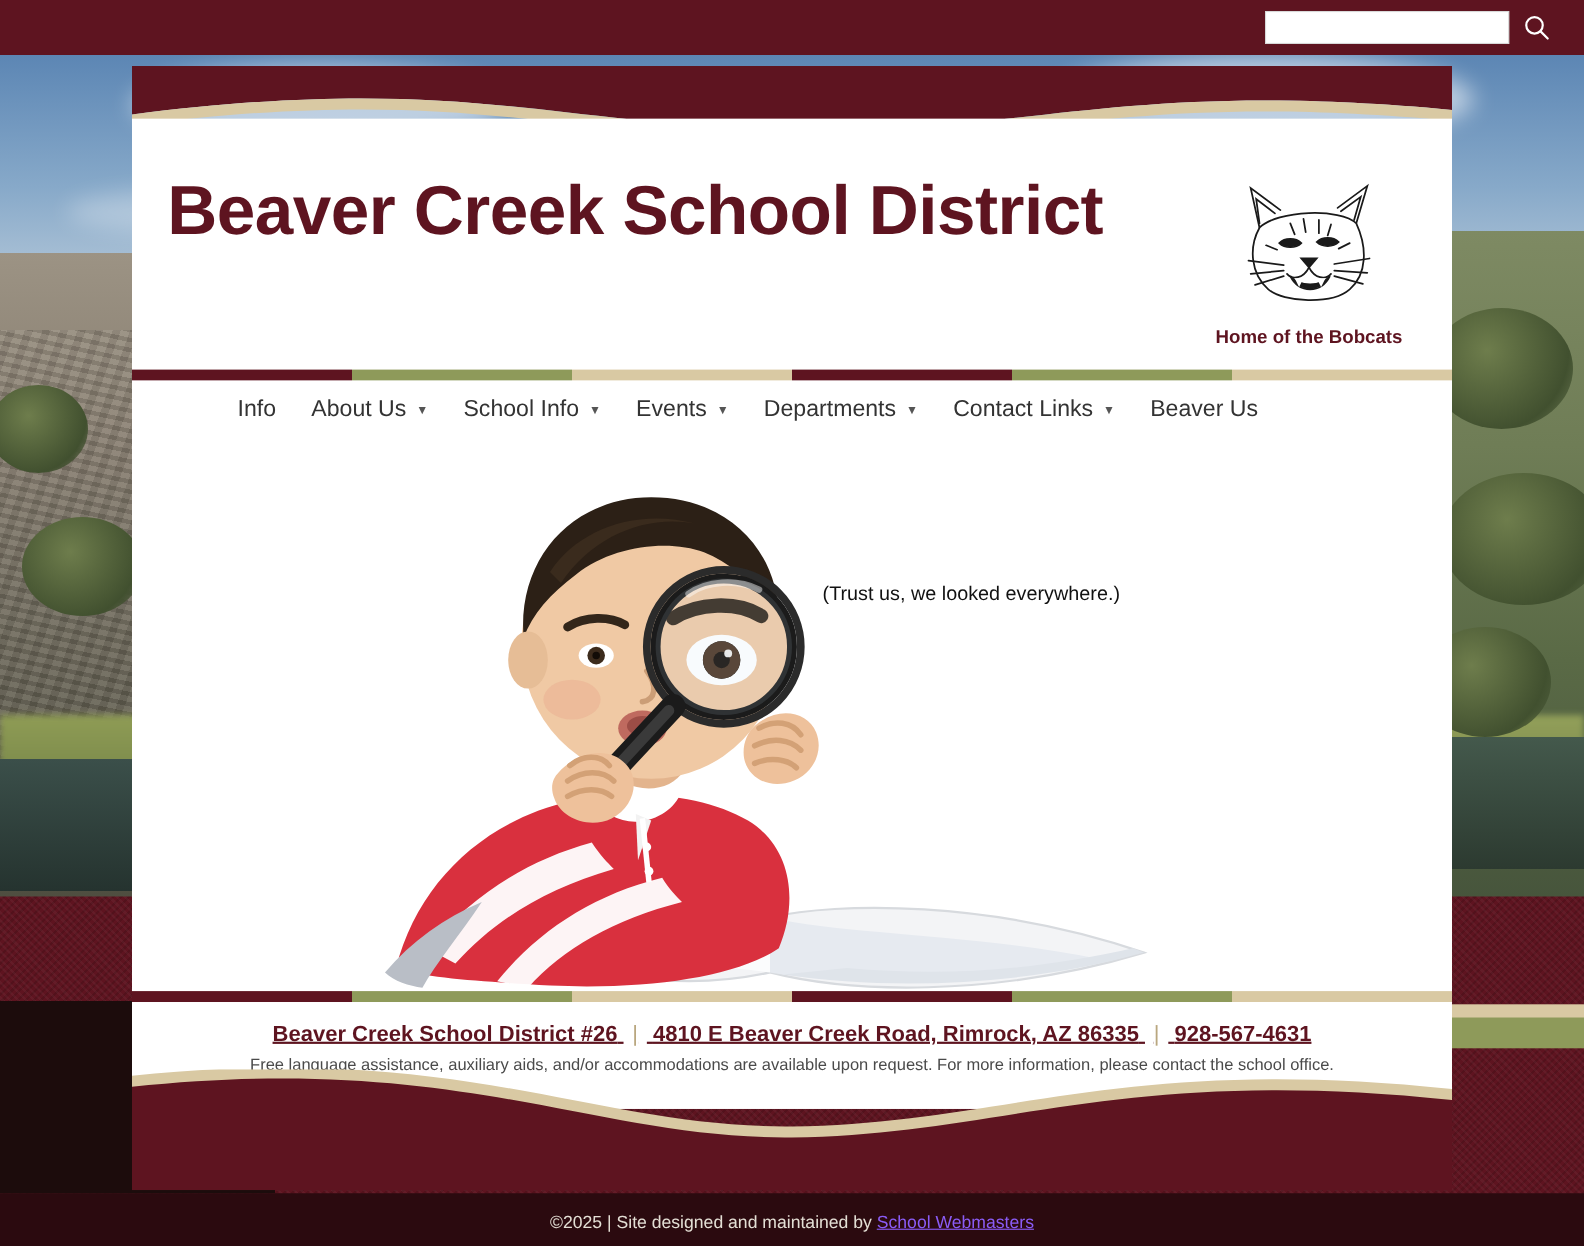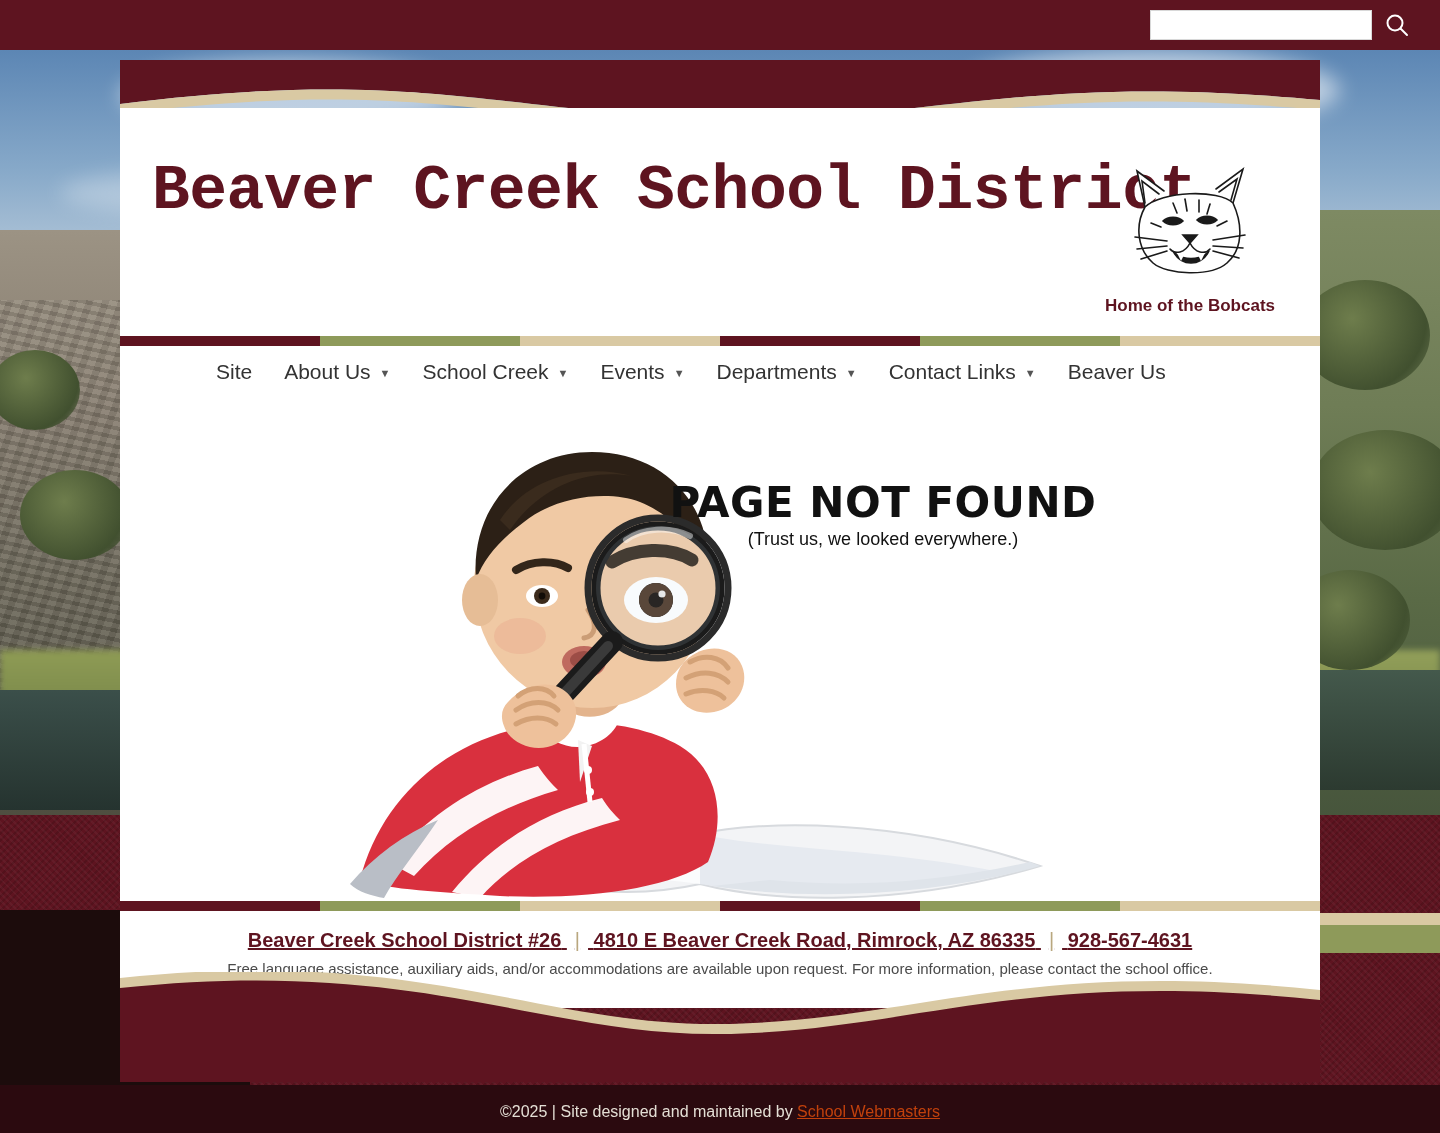--- a/index.html
+++ b/index.html
@@ -140,21 +140,21 @@
   }
 
   
   .header-area {
     position: absolute; top: 48px; left: 0; width: 1200px; height: 232px;
     background: #ffffff;
   }
   .site-title {
     position: absolute;
     left: 32px; top: 48px;
-    font-family: Liberation Mono, monospace;
+    font-family: Liberation Sans, sans-serif;
     font-size: 63px;
     font-weight: bold;
     color: #5e1420;
     letter-spacing: -0.5px;
     white-space: nowrap;
   }
   .logo-area {
     position: absolute; right: 20px; top: 55px;
     width: 220px; text-align: center; font-weight: bold;
   }
@@ -264,21 +264,21 @@
   
   .copyright {
     position: absolute;
     bottom: 12px; left: 0; width: 1440px;
     text-align: center;
     color: #e4dfd5;
     font-size: 16px;
     z-index: 40;
   }
   .copyright a {
-    color: #c2410c;
+    color: #8b5cf6;
     text-decoration: underline;
   }
 </style>
 </head>
 <body>
 
 <div class="bg-wrap">
   <div class="bg-sky"></div>
   <div class="bg-cloud" style="top:10px;left:120px;width:340px;height:70px;"></div>
   <div class="bg-cloud" style="top:55px;left:520px;width:420px;height:60px;"></div>
@@ -377,28 +377,28 @@
     <div class="seg" style="width:200px;background:#5e1420"></div>
     <div class="seg" style="width:200px;background:#8e9a5a"></div>
     <div class="seg" style="width:200px;background:#d9c9a3"></div>
     <div class="seg" style="width:200px;background:#5e1420"></div>
     <div class="seg" style="width:200px;background:#8e9a5a"></div>
     <div class="seg" style="width:200px;background:#d9c9a3"></div>
   </div>
 
   <nav class="navbar">
     <div class="nav-item">
-      <span>Site</span>
+      <span>Info</span>
     </div>
     <div class="nav-item">
       <span>About Us</span>
       <span class="caret">▼</span>
     </div>
     <div class="nav-item">
-      <span>School Creek</span>
+      <span>School Info</span>
       <span class="caret">▼</span>
     </div>
     <div class="nav-item">
       <span>Events</span>
       <span class="caret">▼</span>
     </div>
     <div class="nav-item">
       <span>Departments</span>
       <span class="caret">▼</span>
     </div>
@@ -490,21 +490,20 @@
 
         <path d="M346,250 C366,232 394,236 402,256 C410,276 396,298 374,302 C352,306 336,292 336,274 C336,264 340,256 346,250 Z" fill="#eec19b"></path>
         <path d="M350,252 C364,244 380,246 388,258" stroke="#d3a176" stroke-width="5" fill="none" stroke-linecap="round"></path>
         <path d="M346,268 C362,260 378,262 388,272" stroke="#d3a176" stroke-width="5" fill="none" stroke-linecap="round"></path>
         <path d="M346,284 C360,278 376,280 384,288" stroke="#d3a176" stroke-width="5" fill="none" stroke-linecap="round"></path>
 
         <path d="M10,474 C34,446 64,424 98,410 C78,440 56,466 44,488 C32,486 18,482 10,474 Z" fill="#b9bec6"></path>
       </svg>
     </div>
 
-    <div class="notfound-title">PAGE NOT FOUND</div>
     <div class="notfound-sub">(Trust us, we looked everywhere.)</div>
   </div>
 
   <div class="footer-rule">
     <div class="seg" style="width:200px;background:#5e1420"></div>
     <div class="seg" style="width:200px;background:#8e9a5a"></div>
     <div class="seg" style="width:200px;background:#d9c9a3"></div>
     <div class="seg" style="width:200px;background:#5e1420"></div>
     <div class="seg" style="width:200px;background:#8e9a5a"></div>
     <div class="seg" style="width:200px;background:#d9c9a3"></div>

